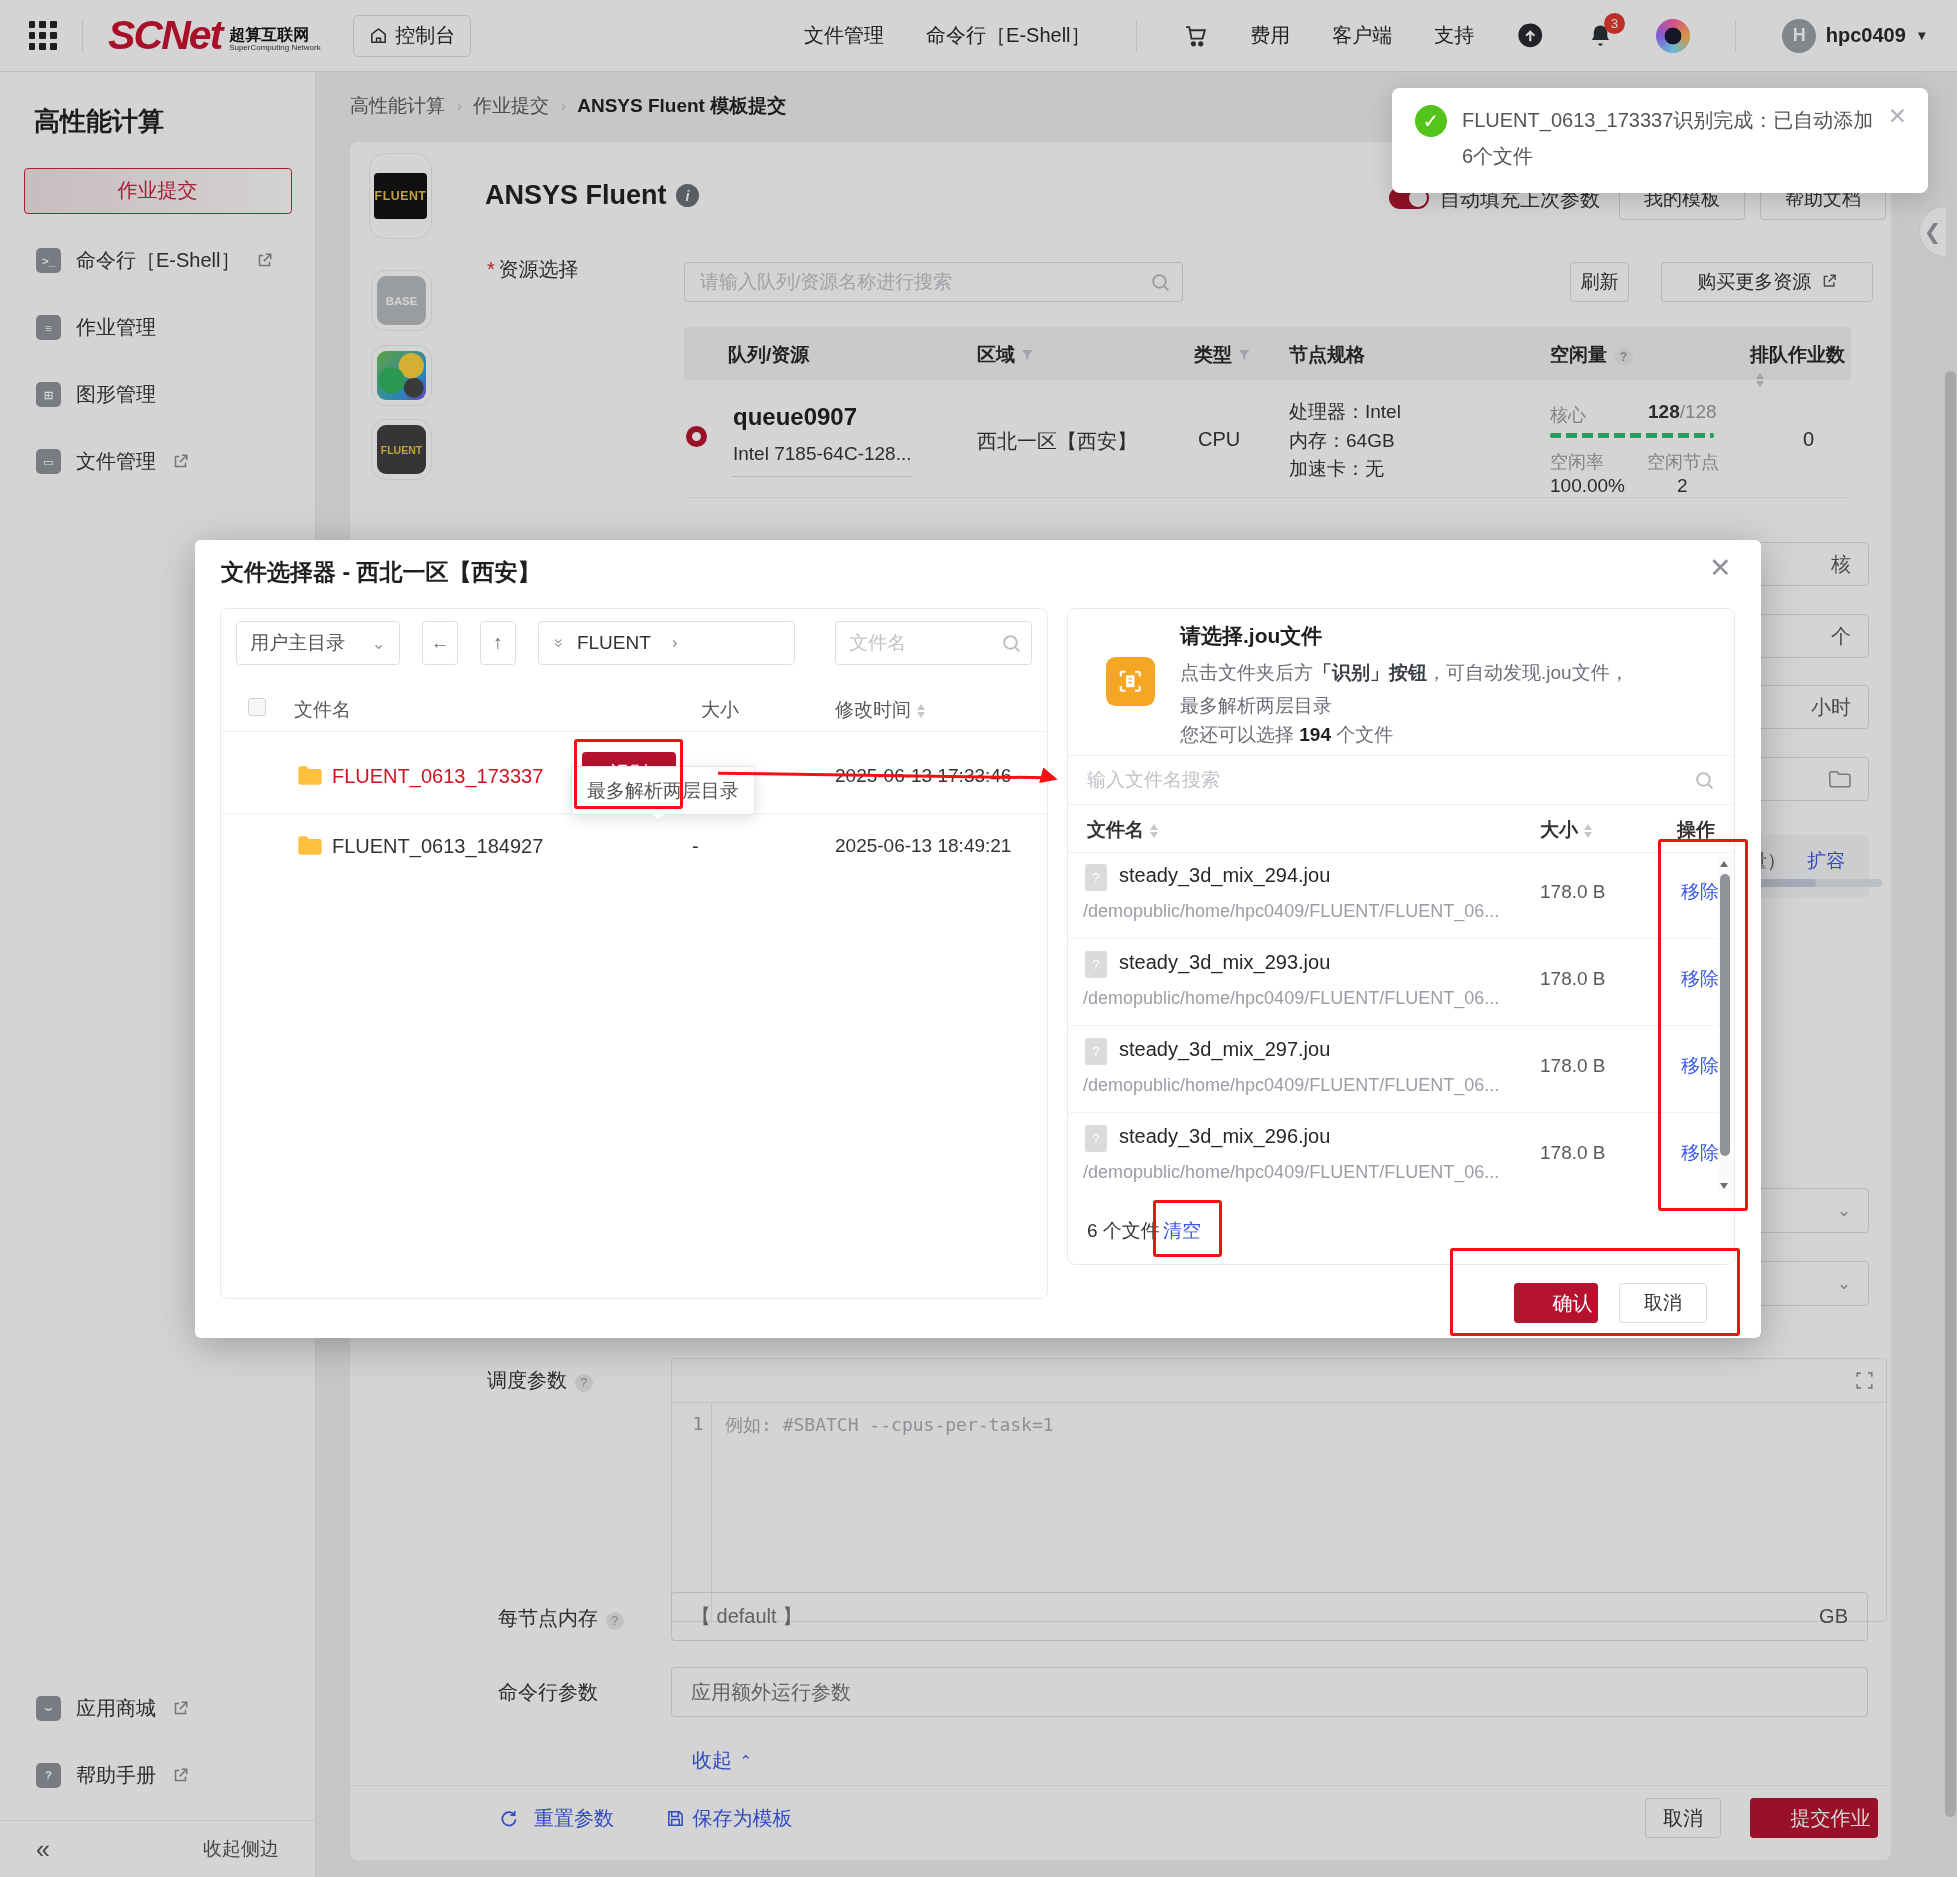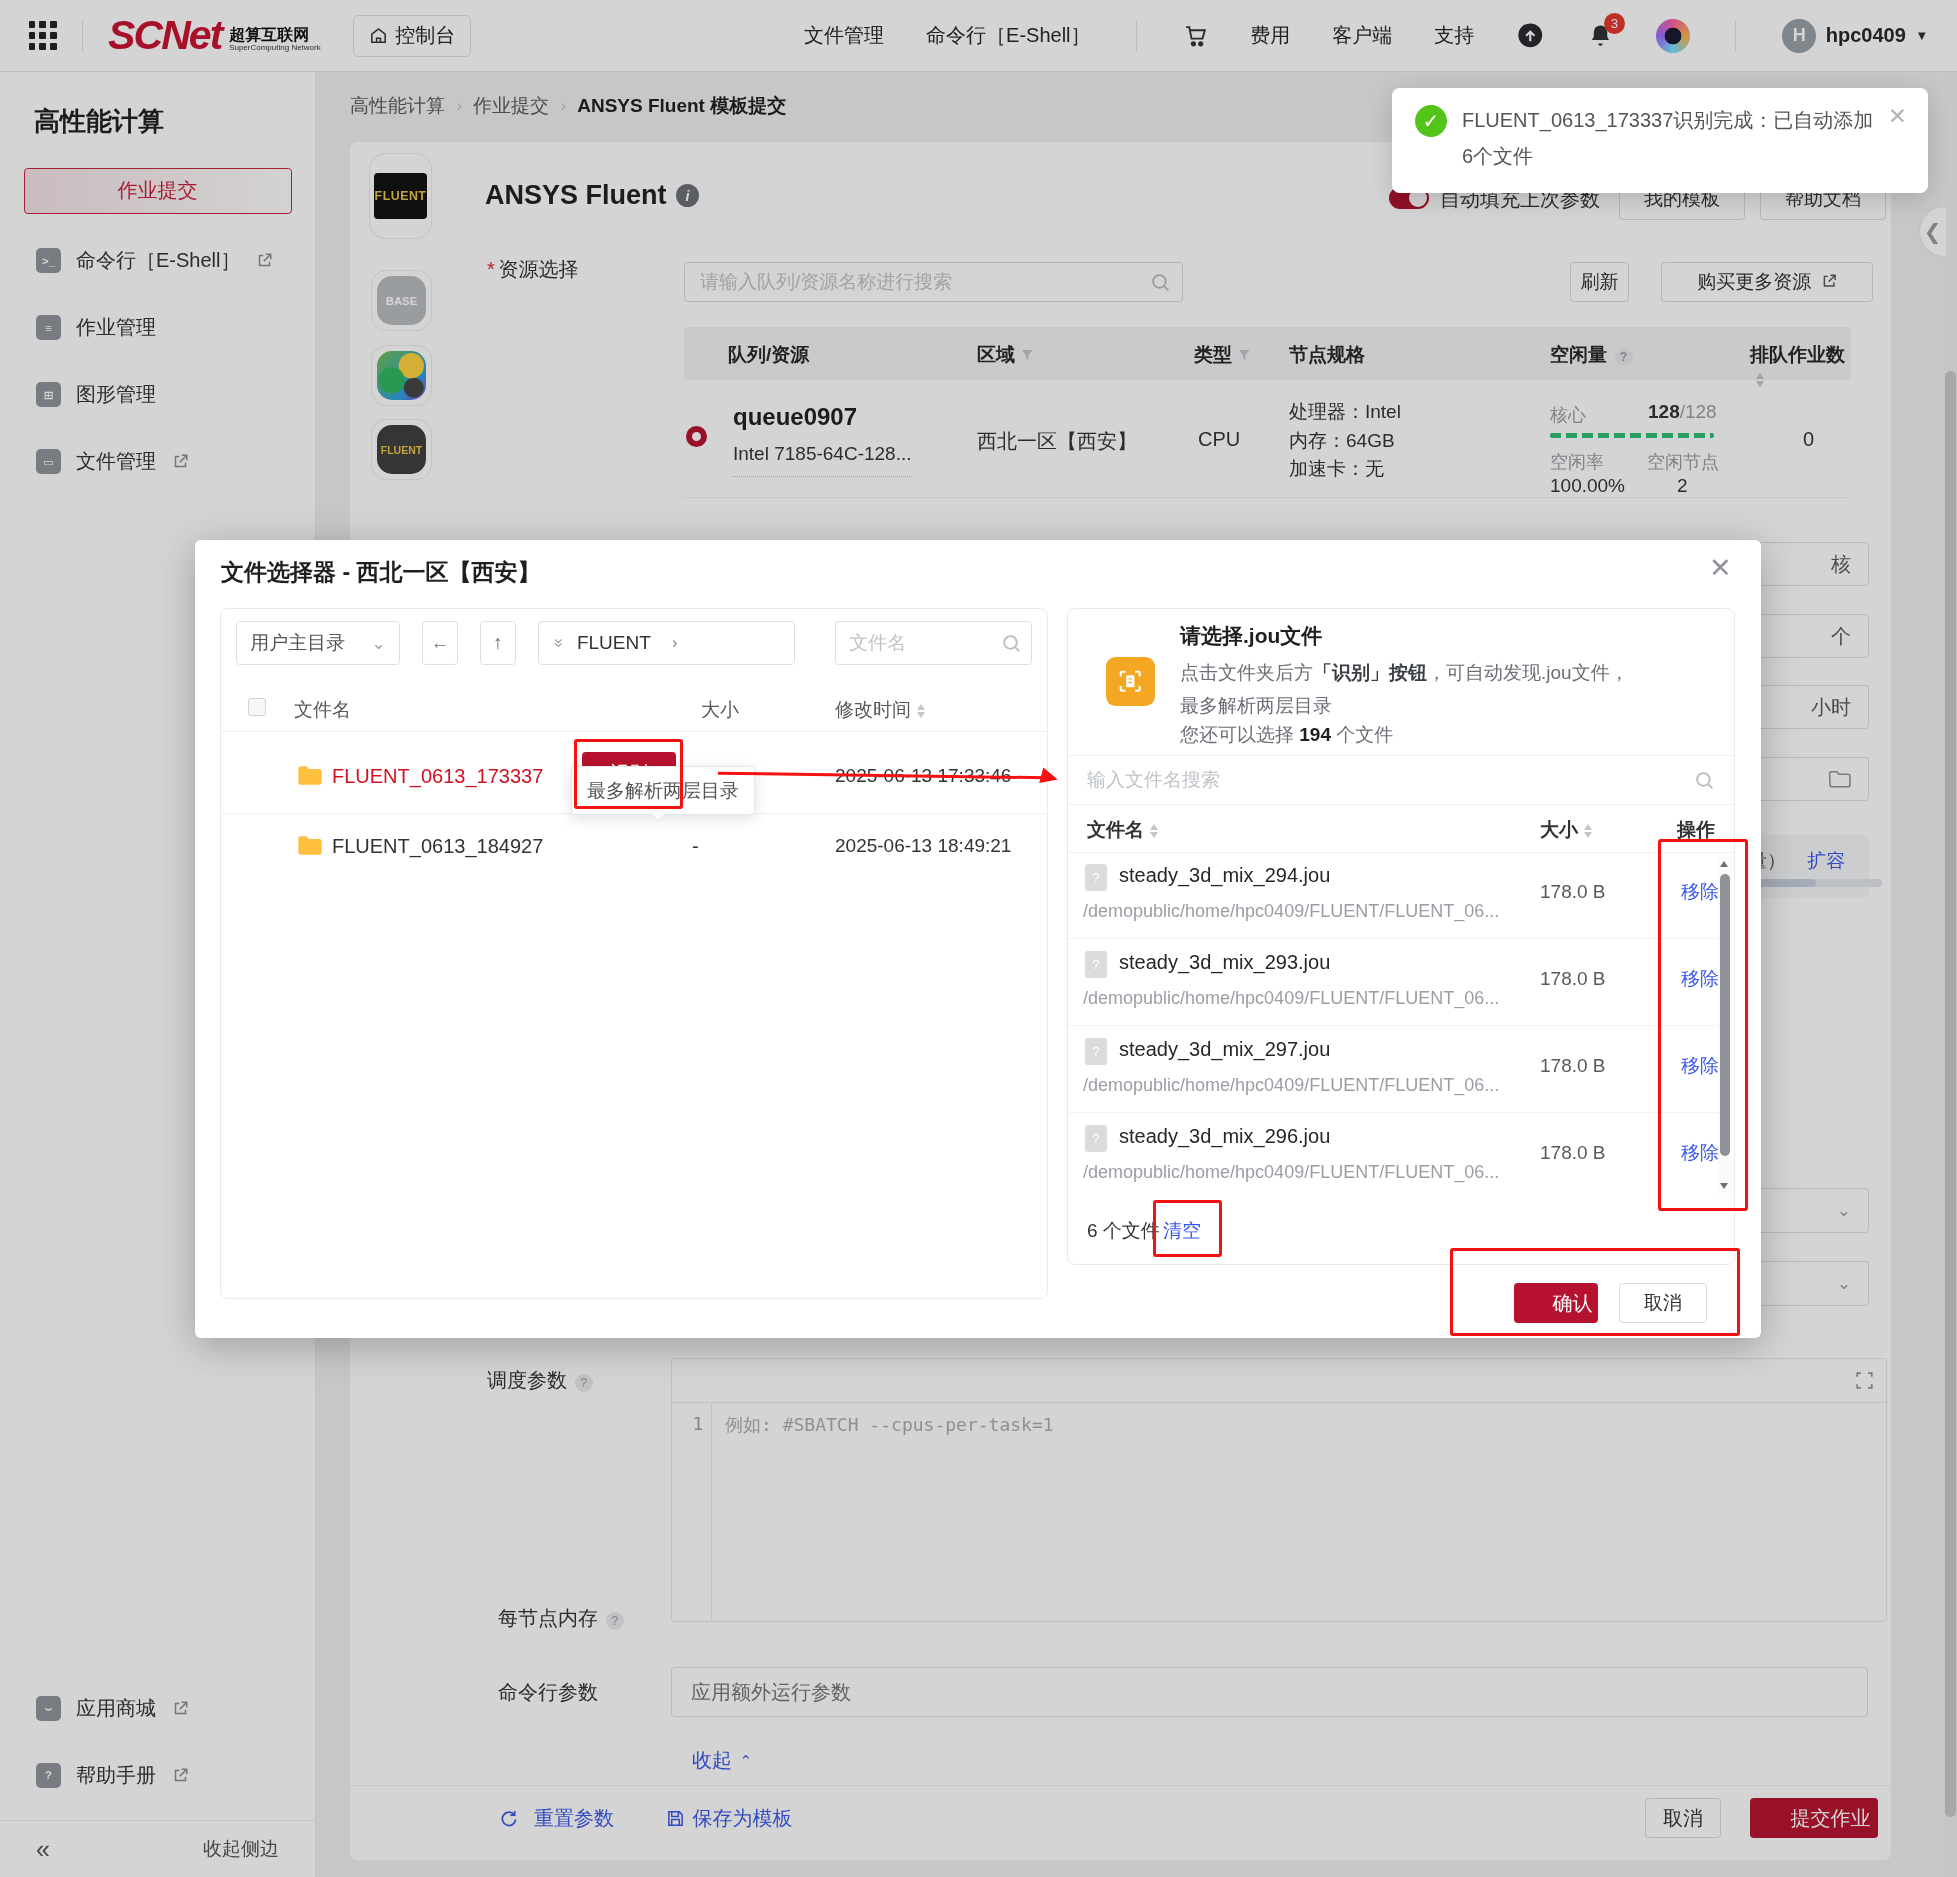--- a/index.html
+++ b/index.html
@@ -64,21 +64,21 @@
   .app-title { left:135px; top:38px; font-size:27px; font-weight:bold; color:#1f1f1f; display:flex; align-items:center; gap:9.5px; }
   .info-ic { width:23px; height:23px; border-radius:50%; background:#6b6f75; color:#fff; font-size:14.3px; font-style:italic;
              font-weight:bold; display:flex; align-items:center; justify-content:center; }
   .toggle { left:1039px; top:45px; width:40px; height:22px; border-radius:11.4px; background:#ad102c; cursor:pointer; }
   .toggle::after { content:""; position:absolute; right:1.9px; top:1.9px; width:18px; height:18px; border-radius:50%; background:#fff; }
   .toggle-label { left:1090px; top:44px; font-size:20px; color:#333; }
   .hdr-btn { top:36px; width:126px; height:42px; border:1px solid #d9dbde; border-radius:3.8px; background:#fff; font-size:19px;
              color:#333; cursor:pointer; }
   .thumb-box { left:21px; width:61px; height:61px; border:1px solid #ececec; border-radius:15px;
                display:flex; align-items:center; justify-content:center; cursor:pointer; }
-  .thumb-in { width:49px; height:49px; border-radius:15px; display:flex; align-items:center; justify-content:center;
+  .thumb-in { width:49px; height:49px; border-radius:9px; display:flex; align-items:center; justify-content:center;
               font-size:11.4px; font-weight:bold; color:#fff; }
   .t-base { background:#b9bcc0; }
   .t-car  { background:
       radial-gradient(circle at 30% 60%, #2fb65e 0 28%, rgba(0,0,0,0) 30%),
       radial-gradient(circle at 70% 30%, #ffd23f 0 25%, rgba(0,0,0,0) 27%),
       radial-gradient(circle at 75% 75%, #444 0 18%, rgba(0,0,0,0) 20%),
       linear-gradient(135deg,#6fc24a,#2f9fe0 70%,#7a4ae0); }
   .t-fluent { background:#3d3d3d; color:#e8c34a; font-size:10.5px; }
 
   .req-label { font-size:20px; color:#333; }
@@ -489,20 +489,24 @@
         </div>
         <div class="editor-body">
           <div class="gutter">1</div>
           <div class="code-ph">例如: #SBATCH --cpus-per-task=1</div>
         </div>
       </div>
 
       <div class="abs field-label" style="left:148px; top:1463px;">
         <span>每节点内存</span><span class="q-ic">?</span>
       </div>
+      <div class="abs" style="left:321px; top:1450px; width:1197px; height:49px; border:1px solid #dcdee1; border-radius:3.8px; display:flex; align-items:center; padding:0 19px;">
+        <input class="abs" style="position: static; flex: 1 1 0%; border: none; outline: none; font-size: 20px; background: transparent; font-family: inherit;" placeholder="【 default 】">
+        <span class="suffix">GB</span>
+      </div>
 
       <div class="abs field-label" style="left:148px; top:1537px;">命令行参数</div>
       <div class="abs" style="left:321px; top:1525px; width:1197px; height:50px; border:1px solid #dcdee1; border-radius:3.8px; display:flex; align-items:center; padding:12px 19px;">
         <input style="flex: 1 1 0%; border: none; outline: none; font-size: 20px; background: transparent; font-family: inherit;" placeholder="应用额外运行参数">
       </div>
 
       <div class="abs foot-link" style="left:342px; top:1605px;">
         <span>收起</span>
         <span style="font-size:15px;">⌃</span>
       </div>

